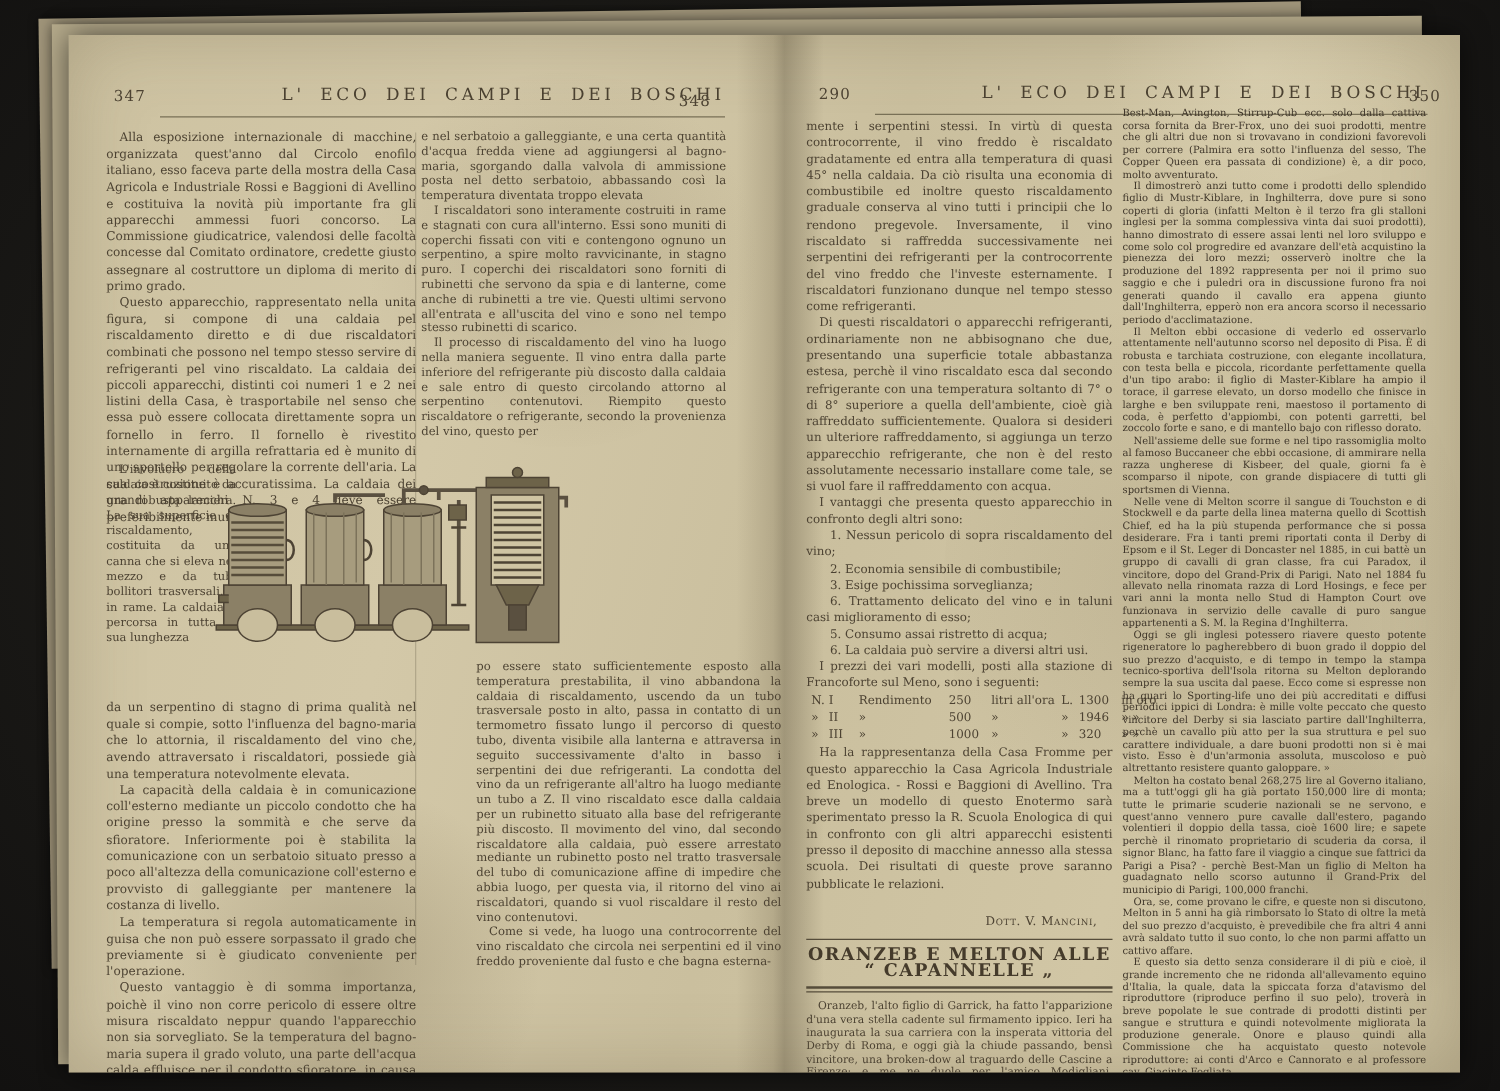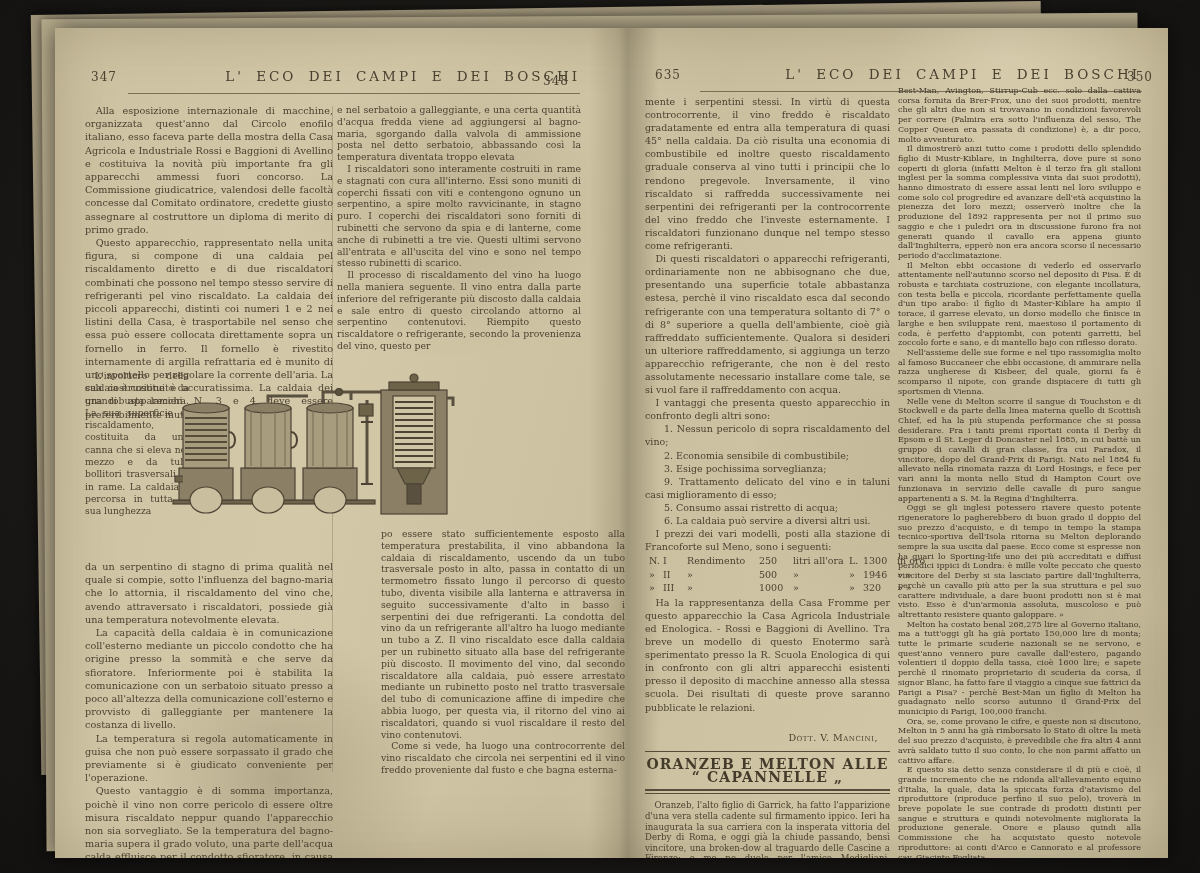--- a/index.html
+++ b/index.html
@@ -144,34 +144,34 @@
       <p>La capacità della caldaia è in comunicazione coll'esterno mediante un piccolo condotto che ha origine presso la sommità e che serve da sfioratore. Inferiormente poi è stabilita la comunicazione con un serbatoio situato presso a poco all'altezza della comunicazione coll'esterno e provvisto di galleggiante per mantenere la costanza di livello.</p>
       <p>La temperatura si regola automaticamente in guisa che non può essere sorpassato il grado che previamente si è giudicato conveniente per l'operazione.</p>
       <p>Questo vantaggio è di somma importanza, poichè il vino non corre pericolo di essere oltre misura riscaldato neppur quando l'apparecchio non sia sorvegliato. Se la temperatura del bagno-maria supera il grado voluto, una parte dell'acqua calda effluisce per il condotto sfioratore, in causa del perturbato equilibrio delle colonne d'acqua comunicanti nella caldaia</p>
     </div>
 
     <div class="tb body-md" style="left:282px;top:500px;width:244px;margin-left:44px;">
       <p class="noind">po essere stato sufficientemente esposto alla temperatura prestabilita, il vino abbandona la caldaia di riscaldamento, uscendo da un tubo trasversale posto in alto, passa in contatto di un termometro fissato lungo il percorso di questo tubo, diventa visibile alla lanterna e attraversa in seguito successivamente d'alto in basso i serpentini dei due refrigeranti. La condotta del vino da un refrigerante all'altro ha luogo mediante un tubo a Z. Il vino riscaldato esce dalla caldaia per un rubinetto situato alla base del refrigerante più discosto. Il movimento del vino, dal secondo riscaldatore alla caldaia, può essere arrestato mediante un rubinetto posto nel tratto trasversale del tubo di comunicazione affine di impedire che abbia luogo, per questa via, il ritorno del vino ai riscaldatori, quando si vuol riscaldare il resto del vino contenutovi.</p>
       <p>Come si vede, ha luogo una controcorrente del vino riscaldato che circola nei serpentini ed il vino freddo proveniente dal fusto e che bagna esterna-</p>
     </div>
 
-    <div class="hdr-num" style="left:600px;top:40px;">635</div>
+    <div class="hdr-num" style="left:600px;top:40px;">290</div>
     <div class="mast" style="left:588px;top:38px;width:497px;">L' ECO DEI CAMPI E DEI BOSCHI</div>
     <div class="hdr-num" style="left:1072px;top:42px;">350</div>
     <div class="hrule" style="left:645px;top:63px;width:442px;"></div>
 
     <div class="tb rp1" style="left:590px;top:67px;width:245px;">
       <p class="noind">mente i serpentini stessi. In virtù di questa controcorrente, il vino freddo è riscaldato gradatamente ed entra alla temperatura di quasi 45° nella caldaia. Da ciò risulta una economia di combustibile ed inoltre questo riscaldamento graduale conserva al vino tutti i principii che lo rendono pregevole. Inversamente, il vino riscaldato si raffredda successivamente nei serpentini dei refrigeranti per la controcorrente del vino freddo che l'investe esternamente. I riscaldatori funzionano dunque nel tempo stesso come refrigeranti.</p>
       <p>Di questi riscaldatori o apparecchi refrigeranti, ordinariamente non ne abbisognano che due, presentando una superficie totale abbastanza estesa, perchè il vino riscaldato esca dal secondo refrigerante con una temperatura soltanto di 7° o di 8° superiore a quella dell'ambiente, cioè già raffreddato sufficientemente. Qualora si desideri un ulteriore raffreddamento, si aggiunga un terzo apparecchio refrigerante, che non è del resto assolutamente necessario installare come tale, se si vuol fare il raffreddamento con acqua.</p>
       <p>I vantaggi che presenta questo apparecchio in confronto degli altri sono:</p>
       <div class="adv">
         <p>1. Nessun pericolo di sopra riscaldamento del vino;</p>
         <p>2. Economia sensibile di combustibile;</p>
         <p>3. Esige pochissima sorveglianza;</p>
-        <p>9. Trattamento delicato del vino e in taluni casi miglioramento di esso;</p>
+        <p>6. Trattamento delicato del vino e in taluni casi miglioramento di esso;</p>
         <p>5. Consumo assai ristretto di acqua;</p>
         <p>6. La caldaia può servire a diversi altri usi.</p>
       </div>
       <p>I prezzi dei vari modelli, posti alla stazione di Francoforte sul Meno, sono i seguenti:</p>
       <div class="pricegrid">
         <span>N.</span>
         <span>I</span>
         <span>Rendimento</span>
         <span>250</span>
         <span>litri all'ora</span>

